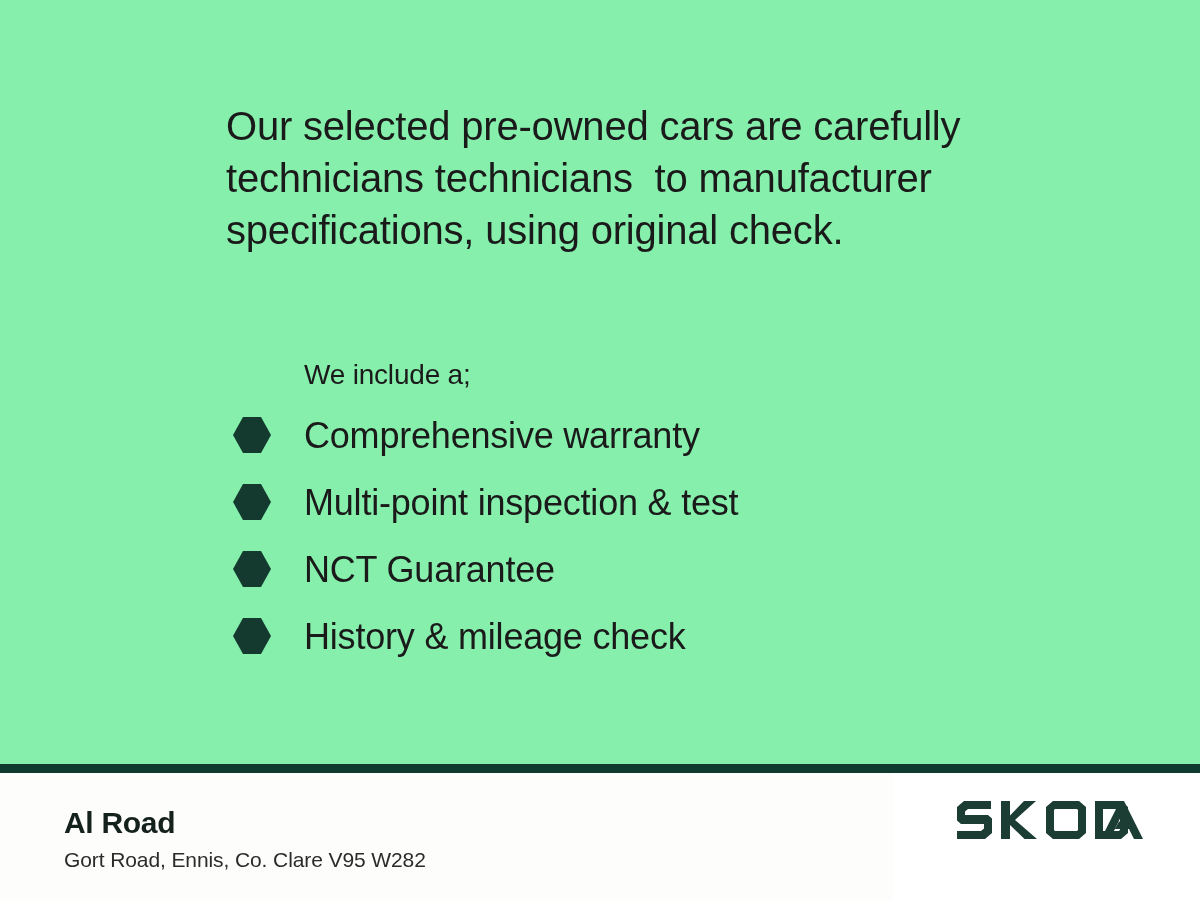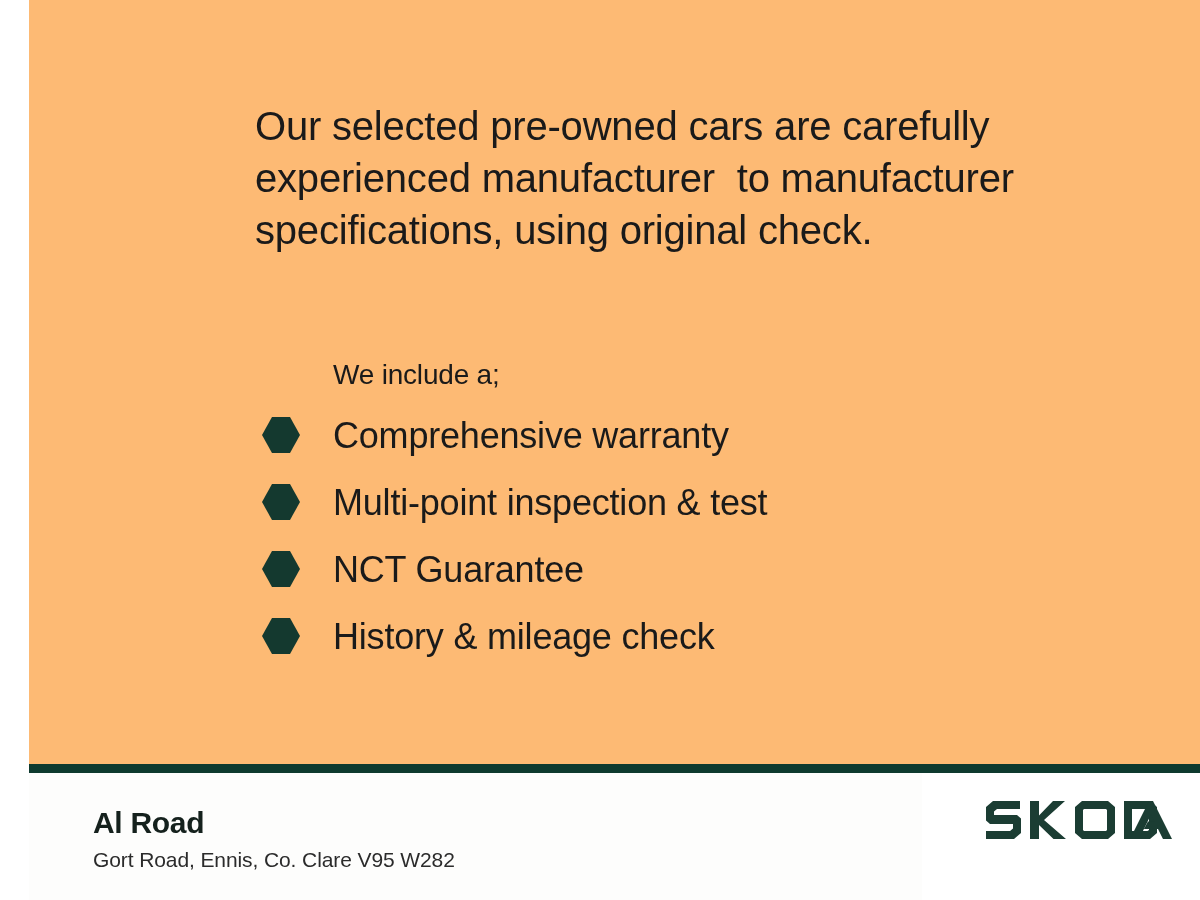--- a/index.html
+++ b/index.html
@@ -13,22 +13,21 @@
     font-family: "Liberation Sans", "DejaVu Sans", sans-serif;
     overflow: hidden;
     position: relative;
     -webkit-font-smoothing: antialiased;
   }
 
   
   #slide {
     position: absolute;
     inset: 0;
-    background: #fdba74;
-    margin-left: 29px;
+    background: #86efac;
   }
 
   #headline {
     position: absolute;
     left: 226px;
     top: 100px;
     width: 790px;
   }
   .headline-line {
     font-size: 40px;
@@ -140,21 +139,21 @@
     height: 46px;
   }
 </style>
 </head>
 <body>
 
 <div id="slide">
 
   <div id="headline">
     <div class="headline-line">Our selected pre-owned cars are carefully</div>
-    <div class="headline-line">experienced manufacturer  to manufacturer</div>
+    <div class="headline-line">technicians technicians  to manufacturer</div>
     <div class="headline-line">specifications, using original check.</div>
   </div>
 
   <div id="include-lead">We include a;</div>
 
   <div id="benefits">
 
     <div class="benefit-row">
       <span class="hex-icon">
         <svg viewBox="0 0 40 38" xmlns="http://www.w3.org/2000/svg">

